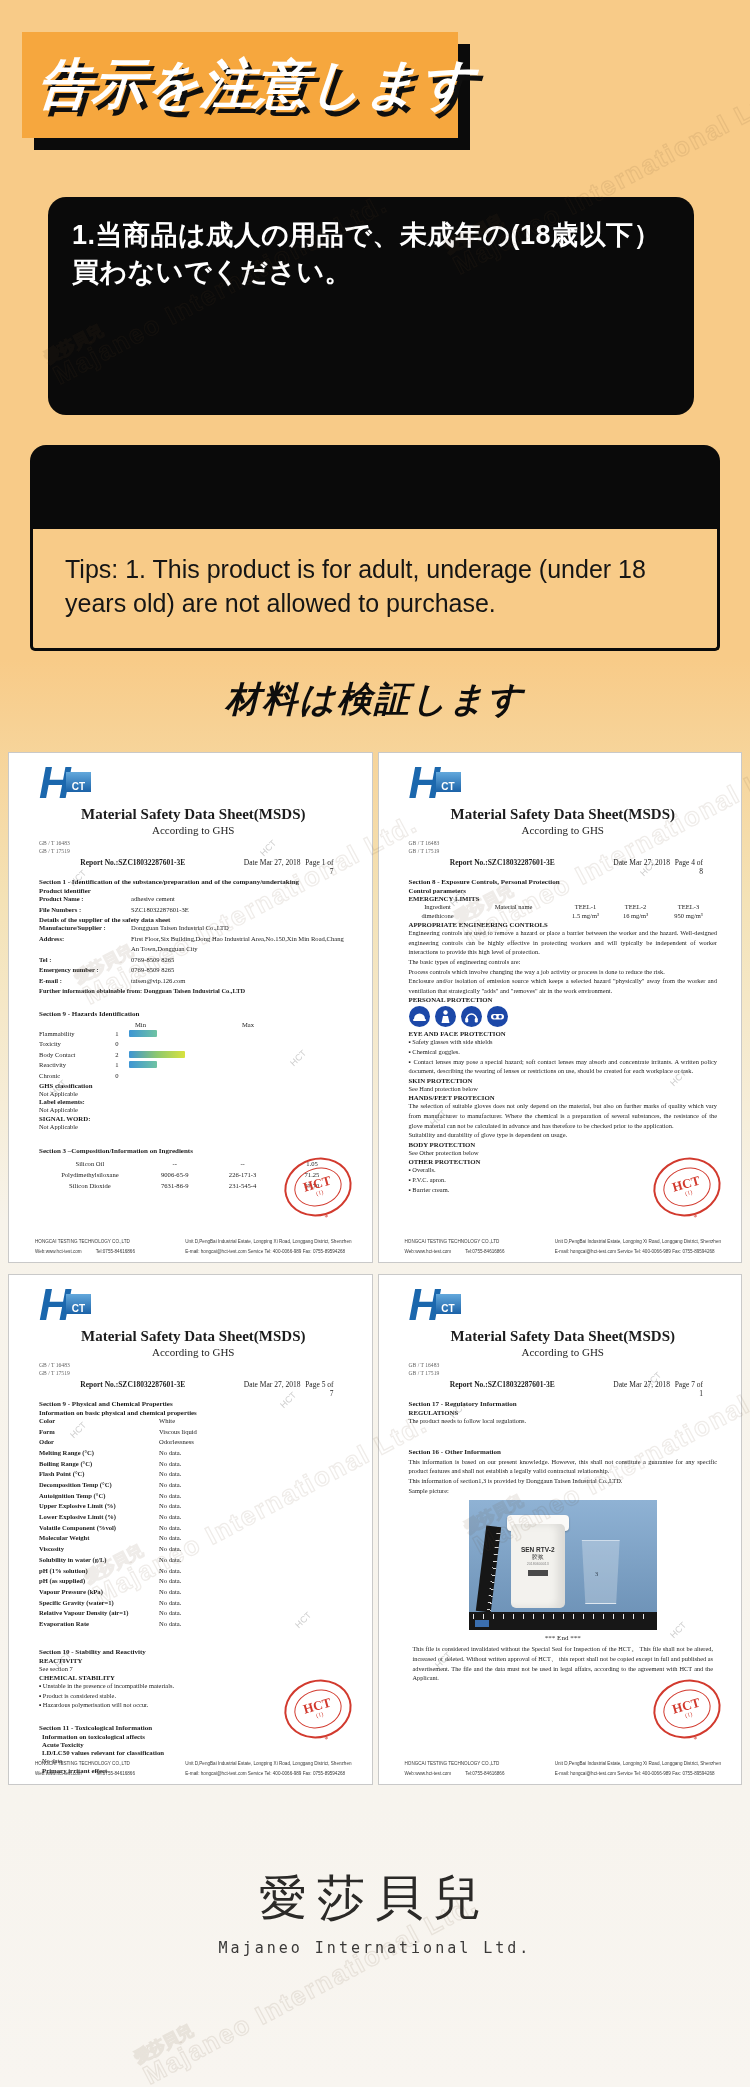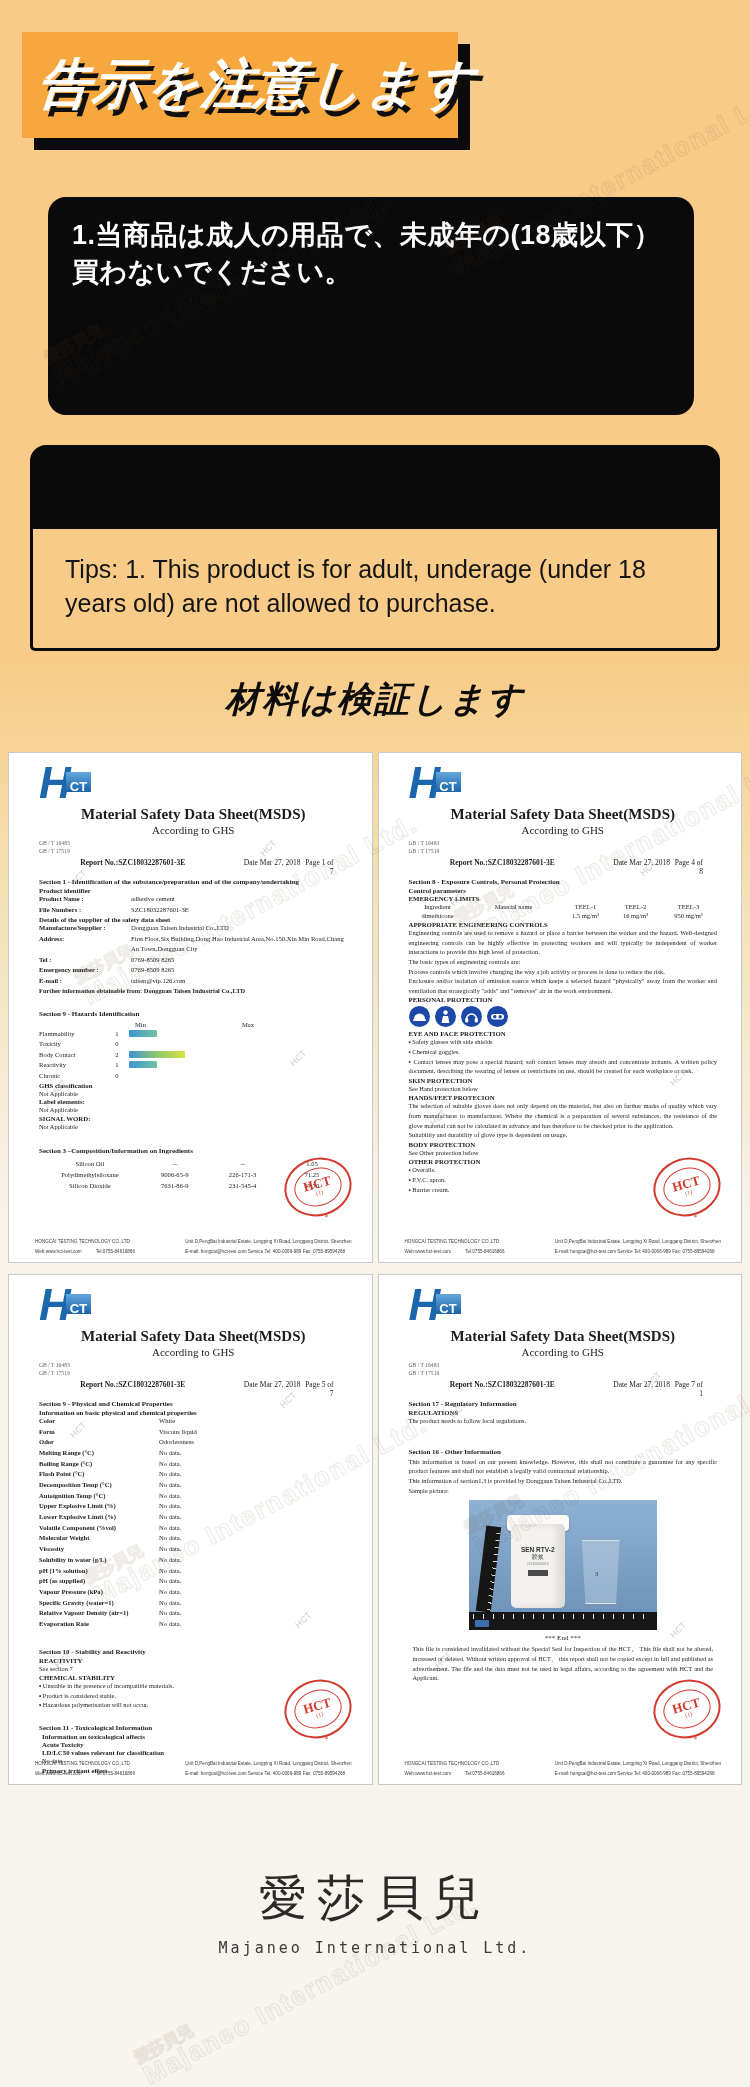--- a/index.html
+++ b/index.html
@@ -35,21 +35,21 @@
   .doc{background:#fff;border:1px solid #c9c9c9;height:511px;position:relative;box-sizing:border-box;
     padding:10px 24px 0 30px;overflow:hidden;font-family:"Liberation Serif",serif;color:#1c1c1c;}
   .hct-wm{position:absolute;font-size:9px;color:rgba(145,145,145,.45);transform:rotate(-45deg);
     font-family:"Liberation Sans",sans-serif;z-index:1;}
   
   .logo{height:42px;position:relative;}
   .logo-h{font-size:44px;line-height:40px;font-weight:700;font-style:italic;color:#1b67ad;
     font-family:"Liberation Sans",sans-serif;}
   .logo-sq{position:absolute;left:27px;top:9px;width:25px;height:20px;
     background:linear-gradient(180deg,#63a8dc,#1b62a8);display:flex;align-items:flex-end;justify-content:center;}
-  .logo-sq span{color:#fff;font-size:13px;font-weight:700;font-family:"Liberation Sans",sans-serif;line-height:11px;}
+  .logo-sq span{color:#fff;font-size:10px;font-weight:700;font-family:"Liberation Sans",sans-serif;line-height:11px;}
   .doc-title{text-align:center;font-weight:700;font-size:15px;margin-top:1px;}
   .doc-sub{text-align:center;font-size:11px;margin:1px 0 4px;}
   .gb{font-size:5.6px;color:#666;line-height:1.35;}
   .report{display:flex;align-items:baseline;font-size:7.5px;margin:3px 0 2px;text-align:right;}
   .r-no{font-weight:700;width:150px;}
   .r-date{width:118px;}
   .r-page{margin-left:auto;margin-right:14px;}
   
   .h7{font-size:7px;font-weight:700;margin:2px 0 1px;}
   .h7b{font-size:6.8px;font-weight:700;margin:1px 0 0;}

